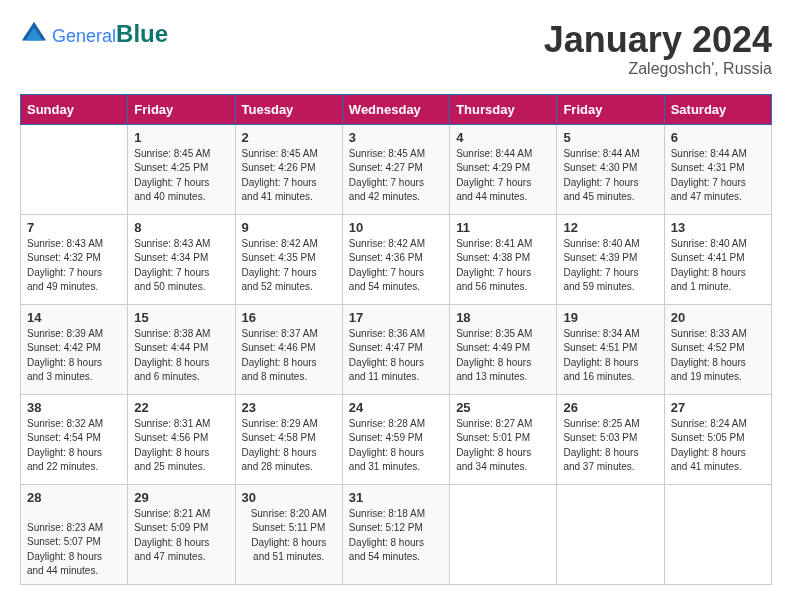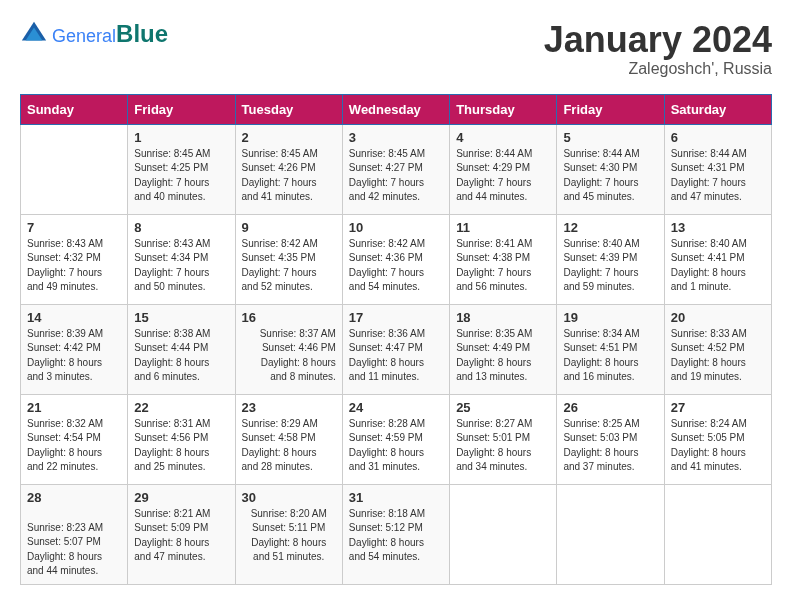--- a/index.html
+++ b/index.html
@@ -228,21 +228,21 @@
         </td>
         <td>
           <span class="day-number">15</span>
           <div class="day-info" style="white-space: pre-line;">Sunrise: 8:38 AM
 Sunset: 4:44 PM
 Daylight: 8 hours
 and 6 minutes.</div>
         </td>
         <td>
           <span class="day-number">16</span>
-          <div class="day-info" style="white-space: pre-line; text-align: right;">Sunrise: 8:37 AM
+          <div class="day-info" style="white-space: pre-line;">Sunrise: 8:37 AM
 Sunset: 4:46 PM
 Daylight: 8 hours
 and 8 minutes.</div>
         </td>
         <td>
           <span class="day-number">17</span>
           <div class="day-info" style="white-space: pre-line;">Sunrise: 8:36 AM
 Sunset: 4:47 PM
 Daylight: 8 hours
 and 11 minutes.</div>
@@ -264,21 +264,21 @@
         <td>
           <span class="day-number">20</span>
           <div class="day-info" style="white-space: pre-line;">Sunrise: 8:33 AM
 Sunset: 4:52 PM
 Daylight: 8 hours
 and 19 minutes.</div>
         </td>
       </tr>
       <tr>
         <td>
-          <span class="day-number">21</span>
+          <span class="day-number">38</span>
           <div class="day-info" style="white-space: pre-line;">Sunrise: 8:32 AM
 Sunset: 4:54 PM
 Daylight: 8 hours
 and 22 minutes.</div>
         </td>
         <td>
           <span class="day-number">22</span>
           <div class="day-info" style="white-space: pre-line;">Sunrise: 8:31 AM
 Sunset: 4:56 PM
 Daylight: 8 hours

